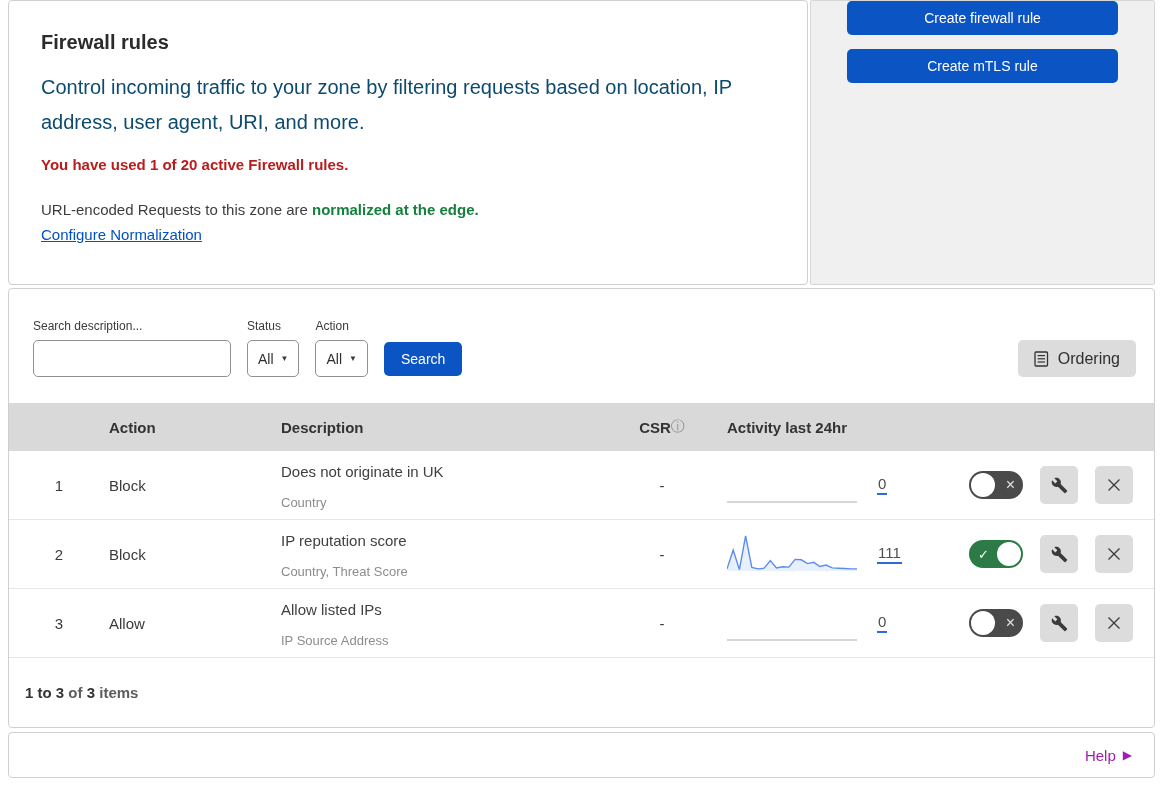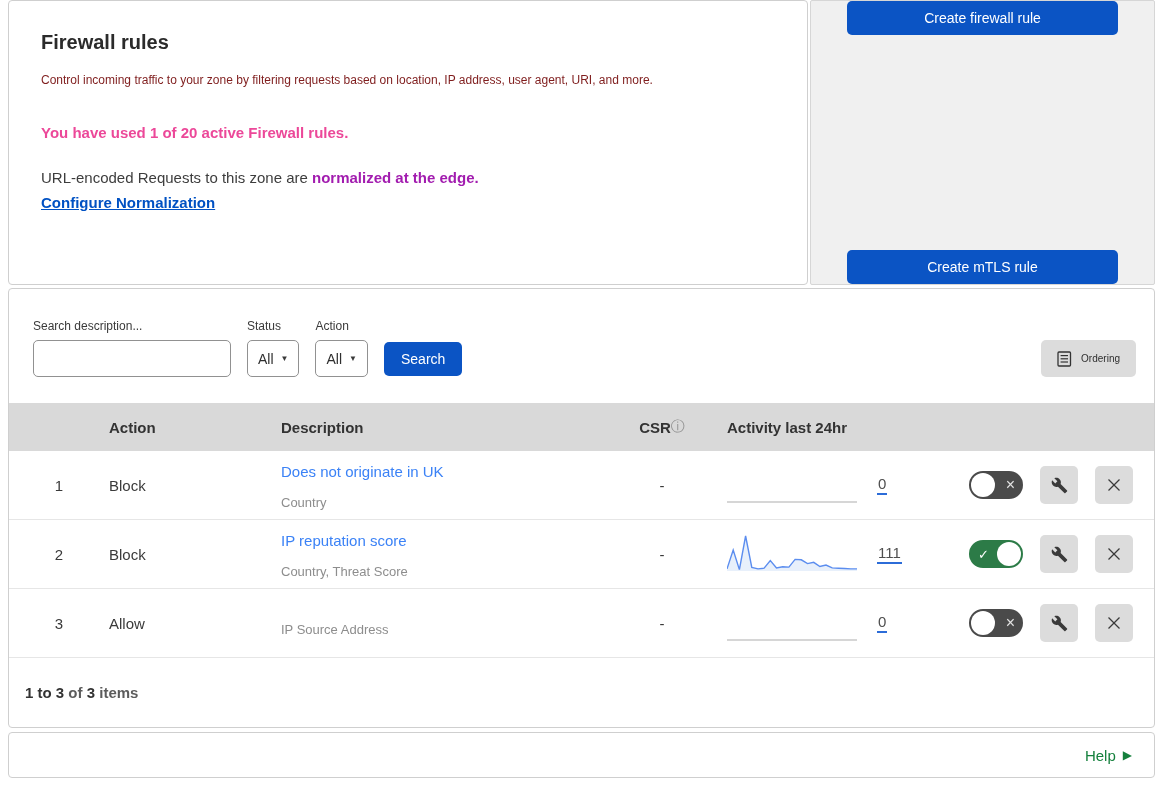--- a/index.html
+++ b/index.html
@@ -5,61 +5,61 @@
   * { box-sizing: border-box; margin: 0; padding: 0; }
   html,body { width: 1161px; height: 791px; background: #fff; overflow: hidden;
     font-family: "Liberation Sans", "DejaVu Sans", sans-serif; color: #38393b; }
   .page { padding: 0 6px 3px 8px; }
 
   
   .top-row { display: flex; gap: 2px; height: 285px; }
   .intro-card { flex: 1; background: #fff; border: 1px solid #cfcfcf; border-radius: 4px;
     padding: 30px 32px; }
   .intro-card h1 { font-size: 20px; font-weight: 600; color: #2b2b2b; margin-bottom: 16px; }
-  .intro-card .desc { font-size: 12px; line-height: 1.75; color: #7f1d1d; max-width: 730px; margin-bottom: 33px; }
-  .intro-card .usage { font-size: 15px; font-weight: bold; color: #ec4899; margin-bottom: 28px; }
+  .intro-card .desc { font-size: 20px; line-height: 1.75; color: #0c4a6e; max-width: 730px; margin-bottom: 16px; }
+  .intro-card .usage { font-size: 15px; font-weight: bold; color: #b91c1c; margin-bottom: 28px; }
   .intro-card .norm { font-size: 15px; color: #3d3d3d; margin-bottom: 8px; }
-  .intro-card .norm strong { color: #a21caf; }
-  .link { color: #0051c3; font-size: 15px; text-decoration: underline; cursor: pointer; font-weight: bold; }
+  .intro-card .norm strong { color: #15803d; }
+  .link { color: #0051c3; font-size: 15px; text-decoration: underline; cursor: pointer; }
 
   .actions-panel { width: 345px; background: #f0f0f0; border: 1px solid #d6d6d6; border-radius: 2px;
-    display: flex; flex-direction: column; justify-content: space-between; gap: 14px; padding: 0 36px; }
+    display: flex; flex-direction: column; justify-content: flex-start; gap: 14px; padding: 0 36px; }
   .btn-primary { display: block; width: 100%; height: 34px; background: #0b54c4; color: #fff;
     font-size: 14px; font-family: inherit; border: none; border-radius: 5px; cursor: pointer; }
 
   
   .main-card { margin-top: 3px; border: 1px solid #cfcfcf; border-radius: 4px; background: #fff; }
 
   .filter-bar { display: flex; align-items: flex-end; padding: 20px 18px 26px 24px; height: 114px; }
   .field-group { display: flex; flex-direction: column; margin-right: 16px; }
   .field-label { font-size: 12px; color: #3a3a3a; margin-bottom: 7px; }
   .search-box { width: 198px; height: 37px; border: 1px solid #919191; border-radius: 5px;
     display: flex; align-items: center; padding: 0 10px; background: #fff; }
   .search-box input { border: none; outline: none; flex: 1; font-size: 14px; font-family: inherit;
     margin-left: 8px; background: transparent; }
   .select-box { height: 37px; border: 1px solid #919191; border-radius: 5px; background: #fff;
     display: flex; align-items: center; padding: 0 10px; gap: 7px; font-size: 14px; color: #2f2f2f; cursor: pointer; }
   .caret { font-size: 8px; color: #3a3a3a; }
   .btn-search { height: 34px; padding: 0 17px; background: #0b54c4; color: #fff; border: none;
     border-radius: 5px; font-size: 14px; font-family: inherit; cursor: pointer; margin-bottom: 1px; }
   .spacer { flex: 1; }
   .btn-ordering { height: 37px; padding: 0 16px; background: #dcdcdc; color: #2f2f2f; border: none;
-    border-radius: 5px; font-size: 10px; font-family: inherit; cursor: pointer;
+    border-radius: 5px; font-size: 16px; font-family: inherit; cursor: pointer;
     display: flex; align-items: center; gap: 9px; }
 
   
   .tbl-grid { display: grid; grid-template-columns: 100px 172px 328px 106px 1fr 205px; align-items: center; }
   .tbl-head { background: #d9d9d9; height: 48px; font-size: 15px; font-weight: 600; color: #333; }
   .tbl-head .csr-h { justify-self: center; display: flex; align-items: center; }
   .info-i { color: #8e8e8e; font-size: 14px; font-weight: normal; }
   .act-h { padding-left: 12px; }
   .tbl-row { height: 69px; border-bottom: 1px solid #e6e6e6; }
   .col-num { text-align: center; font-size: 15px; color: #3a3a3a; }
   .col-action { font-size: 15px; color: #3a3a3a; }
-  .col-desc .d-main { font-size: 15px; color: #3b82f6; line-height: 1.4; }
+  .col-desc .d-main { font-size: 15px; color: #404040; line-height: 1.4; }
   .col-desc .d-sub { font-size: 13px; color: #8d8d8d; margin-top: 13px; }
   .col-csr { text-align: center; font-size: 15px; color: #3a3a3a; }
   .col-activity { display: flex; align-items: center; gap: 20px; padding-left: 12px; }
   .spark { width: 130px; height: 46px; }
   .count-link { font-size: 15px; color: #4f4f4f; border-bottom: 2px solid #2c6cd8; padding: 0 1px 1px;
     text-decoration: none; cursor: pointer; }
   .col-controls { display: flex; align-items: center; gap: 17px; justify-content: flex-end; padding-right: 21px; }
 
   .toggle { width: 54px; height: 28px; border-radius: 14px; position: relative; display: inline-block; cursor: pointer; flex: none; }
   .toggle.off { background: #4a4a4a; }
@@ -73,21 +73,21 @@
 
   .icon-btn { width: 38px; height: 38px; background: #dcdcdc; border: none; border-radius: 5px;
     display: flex; align-items: center; justify-content: center; cursor: pointer; flex: none; }
 
   .tbl-summary { padding: 26px 16px; font-size: 15px; color: #5c5c5c; font-weight: bold; }
   .tbl-summary b { color: #333; }
 
   
   .bottom-bar { margin-top: 4px; height: 46px; border: 1px solid #cfcfcf; border-radius: 4px;
     display: flex; align-items: center; justify-content: flex-end; padding-right: 22px; }
-  .help-link { color: #15803d; font-size: 15px; display: flex; align-items: center; gap: 7px;
+  .help-link { color: #a21caf; font-size: 15px; display: flex; align-items: center; gap: 7px;
     text-decoration: none; cursor: pointer; }
   .help-arrow { font-size: 12px; }
 </style>
 </head>
 <body>
 
 <div class="page">
 
   <div class="top-row">
     <section class="intro-card">
@@ -225,20 +225,21 @@
             <line x1="14.5" y1="3.5" x2="3.5" y2="14.5" stroke="#3a3a3a" stroke-width="1.3"></line>
           </svg>
         </button>
       </span>
     </div>
 
     <div class="tbl-grid tbl-row">
       <span class="col-num">3</span>
       <span class="col-action">Allow</span>
       <span class="col-desc">
+        <div class="d-main">Allow listed IPs</div>
         <div class="d-sub">IP Source Address</div>
       </span>
       <span class="col-csr">-</span>
       <span class="col-activity">
         <svg class="spark" viewBox="0 0 130 46">
             <line x1="0" y1="40" x2="130" y2="40" stroke="#c9c9c9" stroke-width="1.5"></line>
           </svg>
         <a class="count-link">0</a>
       </span>
       <span class="col-controls">

